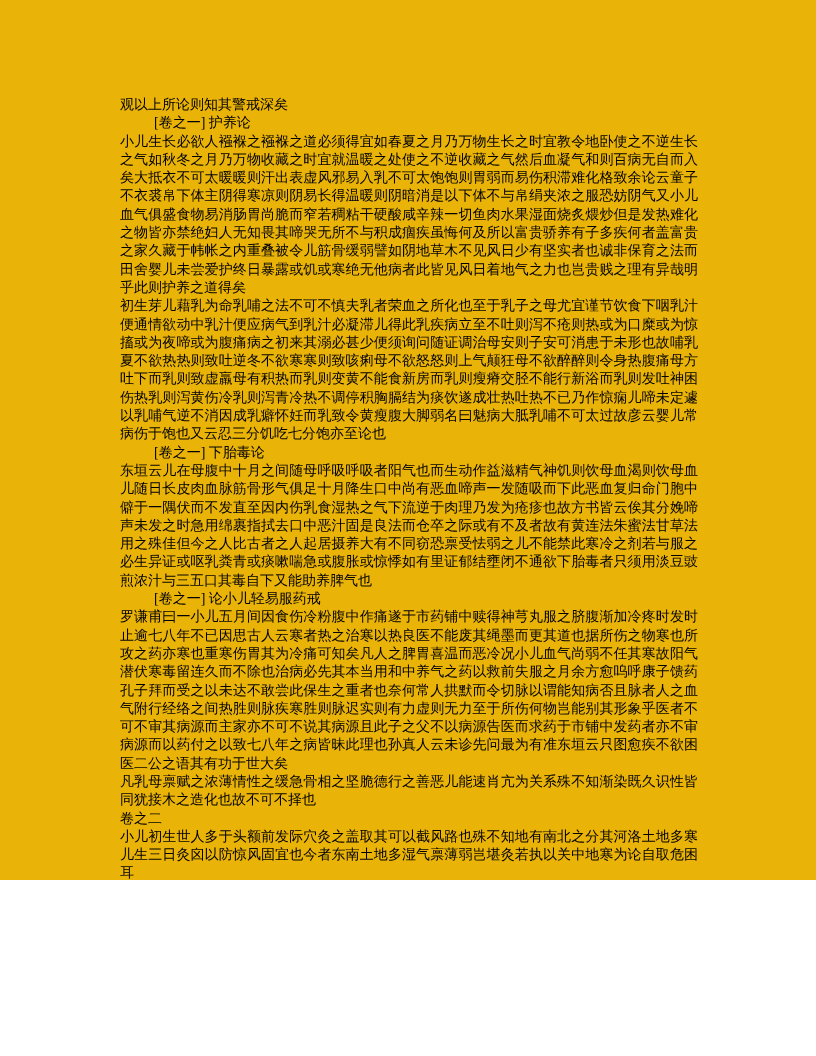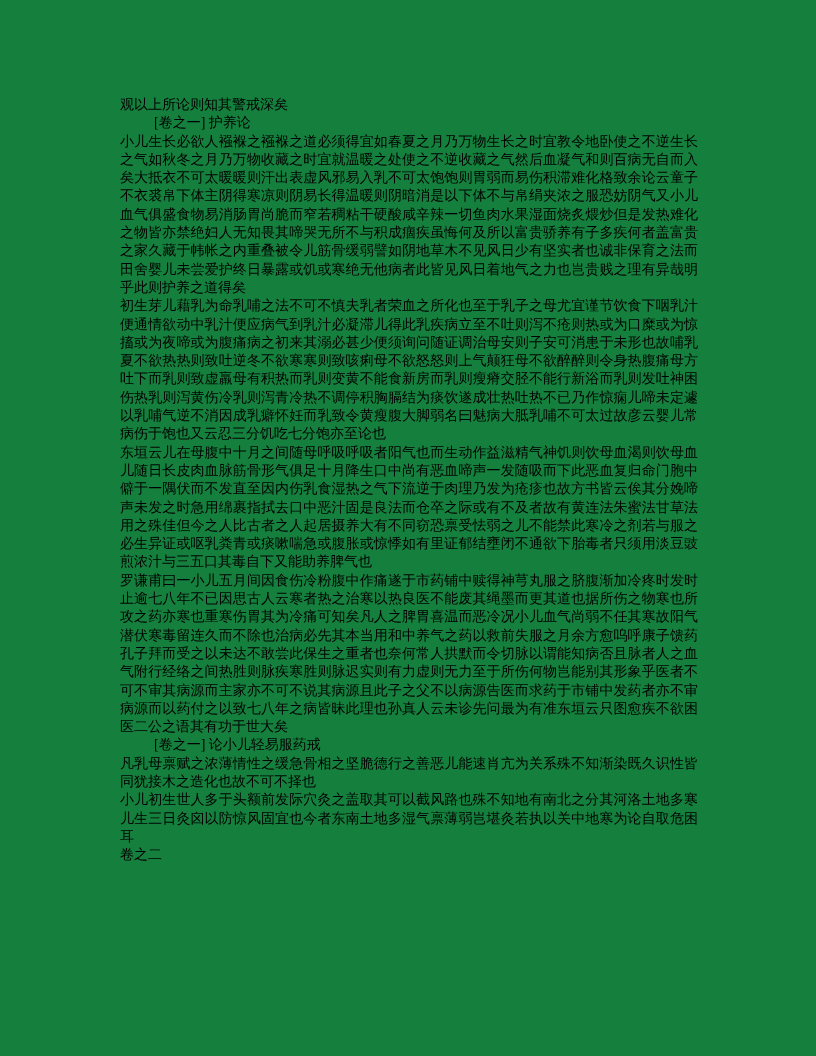--- a/index.html
+++ b/index.html
@@ -3,22 +3,22 @@
 <meta charset="utf-8">
 <style>
   html, body {
     margin: 0;
     padding: 0;
     background: #ffffff;
   }
   .page {
     position: relative;
     width: 816px;
-    height: 1056px;
-    background: #15803d;
+    height: 880px;
+    background: #eab308;
     overflow: hidden;
     font-family: "Liberation Serif", "DejaVu Serif", serif;
   }
   .text-body {
     position: absolute;
     left: 120px;
     top: 96px;
     width: 578px;
     font-size: 14px;
     line-height: 18.3px;
@@ -30,20 +30,21 @@
 </style>
 </head>
 <body>
 
 <div class="page">
   <div class="text-body">
       <div class="block line">观以上所论则知其警戒深矣</div>
       <div class="block header">[卷之一] 护养论</div>
       <div class="block paragraph">小儿生长必欲人襁褓之襁褓之道必须得宜如春夏之月乃万物生长之时宜教令地卧使之不逆生长之气如秋冬之月乃万物收藏之时宜就温暖之处使之不逆收藏之气然后血凝气和则百病无自而入矣大抵衣不可太暖暖则汗出表虚风邪易入乳不可太饱饱则胃弱而易伤积滞难化格致余论云童子不衣裘帛下体主阴得寒凉则阴易长得温暖则阴暗消是以下体不与帛绢夹浓之服恐妨阴气又小儿血气俱盛食物易消肠胃尚脆而窄若稠粘干硬酸咸辛辣一切鱼肉水果湿面烧炙煨炒但是发热难化之物皆亦禁绝妇人无知畏其啼哭无所不与积成痼疾虽悔何及所以富贵骄养有子多疾何者盖富贵之家久藏于帏帐之内重叠被令儿筋骨缓弱譬如阴地草木不见风日少有坚实者也诚非保育之法而田舍婴儿未尝爱护终日暴露或饥或寒绝无他病者此皆见风日着地气之力也岂贵贱之理有异哉明乎此则护养之道得矣</div>
       <div class="block paragraph">初生芽儿藉乳为命乳哺之法不可不慎夫乳者荣血之所化也至于乳子之母尤宜谨节饮食下咽乳汁便通情欲动中乳汁便应病气到乳汁必凝滞儿得此乳疾病立至不吐则泻不疮则热或为口糜或为惊搐或为夜啼或为腹痛病之初来其溺必甚少便须询问随证调治母安则子安可消患于未形也故哺乳夏不欲热热则致吐逆冬不欲寒寒则致咳痢母不欲怒怒则上气颠狂母不欲醉醉则令身热腹痛母方吐下而乳则致虚羸母有积热而乳则变黄不能食新房而乳则瘦瘠交胫不能行新浴而乳则发吐神困伤热乳则泻黄伤冷乳则泻青冷热不调停积胸膈结为痰饮遂成壮热吐热不已乃作惊痫儿啼未定遽以乳哺气逆不消因成乳癖怀妊而乳致令黄瘦腹大脚弱名曰魅病大胝乳哺不可太过故彦云婴儿常病伤于饱也又云忍三分饥吃七分饱亦至论也</div>
+      <div class="block header">[卷之一] 下胎毒论</div>
       <div class="block paragraph">东垣云儿在母腹中十月之间随母呼吸呼吸者阳气也而生动作益滋精气神饥则饮母血渴则饮母血儿随日长皮肉血脉筋骨形气俱足十月降生口中尚有恶血啼声一发随吸而下此恶血复归命门胞中僻于一隅伏而不发直至因内伤乳食湿热之气下流逆于肉理乃发为疮疹也故方书皆云俟其分娩啼声未发之时急用绵裹指拭去口中恶汁固是良法而仓卒之际或有不及者故有黄连法朱蜜法甘草法用之殊佳但今之人比古者之人起居摄养大有不同窃恐禀受怯弱之儿不能禁此寒冷之剂若与服之必生异证或呕乳粪青或痰嗽喘急或腹胀或惊悸如有里证郁结壅闭不通欲下胎毒者只须用淡豆豉煎浓汁与三五口其毒自下又能助养脾气也</div>
+      <div class="block header">[卷之一] 论小儿轻易服药戒</div>
       <div class="block paragraph">罗谦甫曰一小儿五月间因食伤冷粉腹中作痛遂于市药铺中赎得神芎丸服之脐腹渐加冷疼时发时止逾七八年不已因思古人云寒者热之治寒以热良医不能废其绳墨而更其道也据所伤之物寒也所攻之药亦寒也重寒伤胃其为冷痛可知矣凡人之脾胃喜温而恶冷况小儿血气尚弱不任其寒故阳气潜伏寒毒留连久而不除也治病必先其本当用和中养气之药以救前失服之月余方愈呜呼康子馈药孔子拜而受之以未达不敢尝此保生之重者也奈何常人拱默而令切脉以谓能知病否且脉者人之血气附行经络之间热胜则脉疾寒胜则脉迟实则有力虚则无力至于所伤何物岂能别其形象乎医者不可不审其病源而主家亦不可不说其病源且此子之父不以病源告医而求药于市铺中发药者亦不审病源而以药付之以致七八年之病皆昧此理也孙真人云未诊先问最为有准东垣云只图愈疾不欲困医二公之语其有功于世大矣</div>
-      <div class="block header">[卷之一] 论小儿轻易服药戒</div>
       <div class="block paragraph">凡乳母禀赋之浓薄情性之缓急骨相之坚脆德行之善恶儿能速肖亢为关系殊不知渐染既久识性皆同犹接木之造化也故不可不择也</div>
+      <div class="block line">卷之二</div>
       <div class="block paragraph">小儿初生世人多于头额前发际穴灸之盖取其可以截风路也殊不知地有南北之分其河洛土地多寒儿生三日灸囟以防惊风固宜也今者东南土地多湿气禀薄弱岂堪灸若执以关中地寒为论自取危困耳</div>
-      <div class="block line">卷之二</div>
     </div>
 </div>
 
 </body></html>

